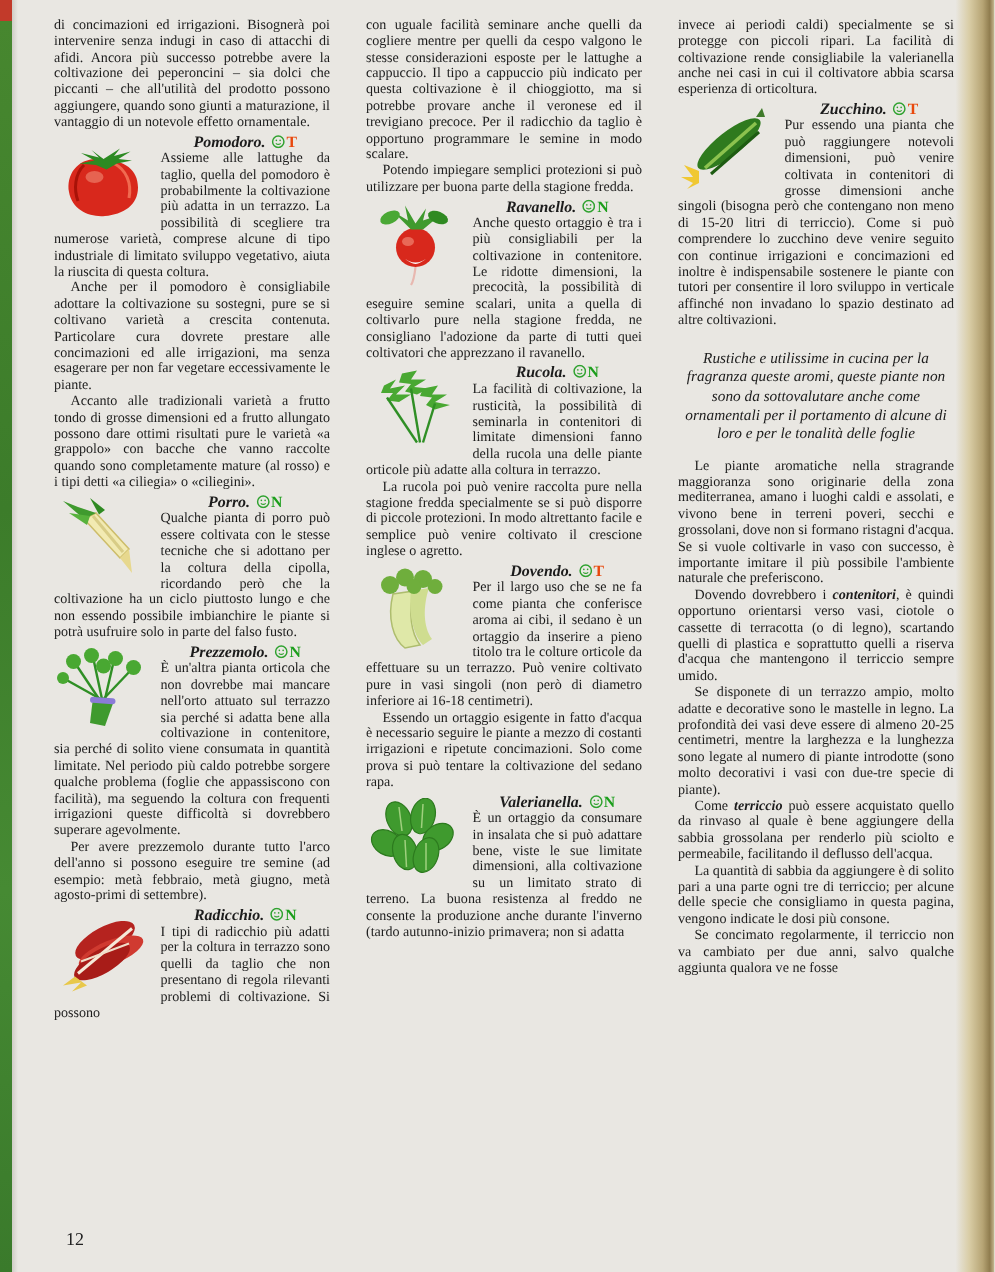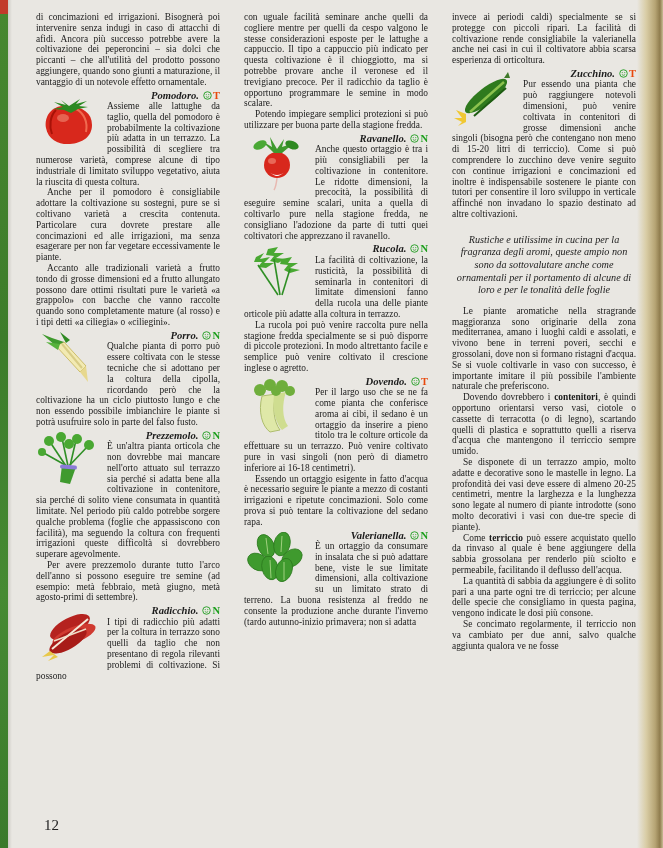--- a/index.html
+++ b/index.html
@@ -19,35 +19,35 @@
   .content{position:absolute;left:36px;top:12px;width:600px;height:812px;
     display:flex;gap:24px;}
   .col{width:196px;height:806px;overflow:hidden;text-align:justify;
     font-size:9.4px;line-height:10.8px;}
   .col p{margin:0;text-indent:11px;}
   .col p.cont{text-indent:0;}
   .veg{margin-top:1px;}
   .veg .illus{float:left;width:66px;height:56px;margin:2px 5px 1px 0;}
   .veg .illus svg{width:100%;height:100%;display:block;}
   h3.veg-title{margin:2px 0 0 0;font-size:10.6px;line-height:11.5px;
-    font-weight:bold;font-style:italic;text-align:right;padding-left:6px;white-space:nowrap;}
+    font-weight:bold;font-style:italic;text-align:center;padding-left:6px;white-space:nowrap;}
   h3.veg-title em{font-style:italic;}
   .smiley-svg{width:9px;height:9px;margin:0 1px 0 4px;vertical-align:-1px;}
   .badge{font-style:normal;font-weight:bold;font-size:10.5px;letter-spacing:0;}
   .badge-t{color:#e8480c;}
   .badge-n{color:#1c9e1c;}
   
   .arom{margin-top:14px;}
   .arom h2{margin:0 0 9px 0;font-size:17px;line-height:18.5px;text-align:center;
     font-weight:bold;font-style:normal;color:#111;}
   .arom .lead{font-style:italic;font-size:10.2px;line-height:12.6px;
     text-align:center;text-indent:0;margin-bottom:9px;}
   .arom p{margin:0;}
-  .arom .inline-bold{font-weight:bold;}
-  .page-number{position:absolute;left:44px;bottom:14px;font-size:15px;color:#222;}
+  .arom .inline-bold{font-weight:bold;font-style:italic;}
+  .page-number{position:absolute;left:44px;bottom:14px;font-size:12px;color:#222;}
 </style>
 </head>
 <body>
 
 <svg width="0" height="0" style="position:absolute" aria-hidden="true">
   <defs>
     <g id="smiley">
       <circle cx="5" cy="5" r="4.2" fill="none" stroke="#2fa22f" stroke-width="1.1"></circle>
       <circle cx="3.6" cy="4" r="0.6" fill="#2fa22f"></circle>
       <circle cx="6.4" cy="4" r="0.6" fill="#2fa22f"></circle>
@@ -252,21 +252,21 @@
           <path d="M14 44 L4 40 L10 48 L2 48 L10 52 L6 56 L14 52Z" fill="#f0c832"></path>
         </svg>
       </span>
       <h3 class="veg-title"><em>Zucchino.</em><svg class="smiley-svg" viewBox="0 0 10 10">
             <use href="#smiley"></use>
           </svg><b class="badge badge-t">T</b></h3>
       <p class="cont">Pur essendo una pianta che può raggiungere notevoli dimensioni, può venire coltivata in contenitori di grosse dimensioni anche singoli (bisogna però che contengano non meno di 15-20 litri di terriccio). Come si può comprendere lo zucchino deve venire seguito con continue irrigazioni e concimazioni ed inoltre è indispensabile sostenere le piante con tutori per consentire il loro sviluppo in verticale affinché non invadano lo spazio destinato ad altre coltivazioni.</p>
     </div>
 
     <div class="arom">
-      <p class="lead">Rustiche e utilissime in cucina per la fragranza degli aromi, queste ampio non sono da sottovalutare anche come ornamentali per il portamento di alcune di loro e per le tonalità delle foglie</p>
+      <p class="lead">Rustiche e utilissime in cucina per la fragranza queste aromi, queste piante non sono da sottovalutare anche come ornamentali per il portamento di alcune di loro e per le tonalità delle foglie</p>
       <p>Le piante aromatiche nella stragrande maggioranza sono originarie della zona mediterranea, amano i luoghi caldi e assolati, e vivono bene in terreni poveri, secchi e grossolani, dove non si formano ristagni d'acqua. Se si vuole coltivarle in vaso con successo, è importante imitare il più possibile l'ambiente naturale che preferiscono.</p>
       <p><span>Dovendo dovrebbero i </span><span class="inline-bold">contenitori</span><span>, è quindi opportuno orientarsi verso vasi, ciotole o cassette di terracotta (o di legno), scartando quelli di plastica e soprattutto quelli a riserva d'acqua che mantengono il terriccio sempre umido.</span></p>
       <p>Se disponete di un terrazzo ampio, molto adatte e decorative sono le mastelle in legno. La profondità dei vasi deve essere di almeno 20-25 centimetri, mentre la larghezza e la lunghezza sono legate al numero di piante introdotte (sono molto decorativi i vasi con due-tre specie di piante).</p>
       <p><span>Come </span><span class="inline-bold">terriccio</span><span> può essere acquistato quello da rinvaso al quale è bene aggiungere della sabbia grossolana per renderlo più sciolto e permeabile, facilitando il deflusso dell'acqua.</span></p>
       <p>La quantità di sabbia da aggiungere è di solito pari a una parte ogni tre di terriccio; per alcune delle specie che consigliamo in questa pagina, vengono indicate le dosi più consone.</p>
       <p>Se concimato regolarmente, il terriccio non va cambiato per due anni, salvo qualche aggiunta qualora ve ne fosse</p>
     </div>
   </div>
 
 </div>

